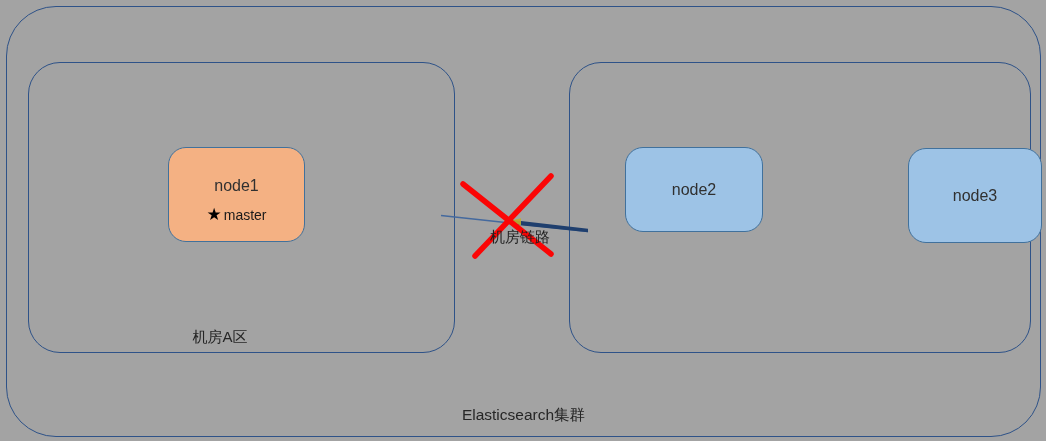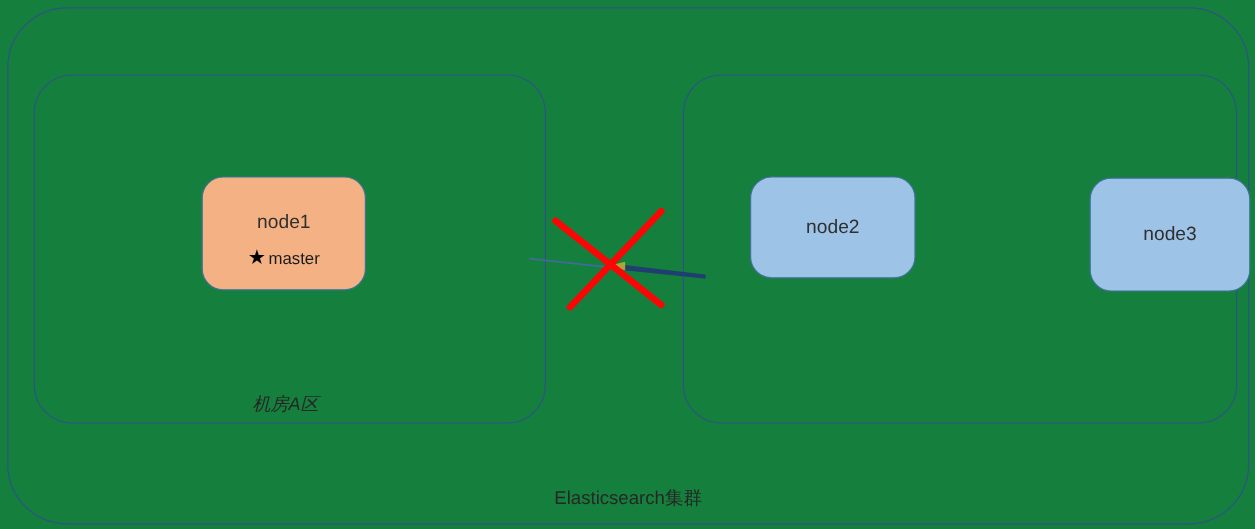--- a/index.html
+++ b/index.html
@@ -5,21 +5,21 @@
   html, body {
     margin: 0;
     padding: 0;
     background: #ffffff;
     font-family: "Liberation Sans", "DejaVu Sans", sans-serif;
   }
   .canvas {
     position: relative;
     width: 1046px;
     height: 441px;
-    background: #15803d;
+    background: #a3a3a3;
     overflow: hidden;
     color: var(--text, #262626);
   }
   .container {
     position: absolute;
     border: 1.4px solid var(--container-border, #2e5288);
     background: transparent;
     box-sizing: border-box;
   }
   .cluster-container {
@@ -80,21 +80,21 @@
     width: 134px; height: 95px;
     background: var(--node-fill, #9dc3e6);
   }
   .zone-label {
     position: absolute;
     top: 328px;
     font-size: 15px;
     text-align: center;
     color: var(--text, #262626);
   }
-  .zone-a-label { left: 38px; width: 400px; font-style: italic; }
+  .zone-a-label { left: 20px; width: 400px; }
   .zone-b-label { left: 569px; width: 452px; }
   .cluster-label {
     position: absolute;
     left: 6px; top: 405px;
     width: 1035px;
     text-align: center;
     font-size: 15.5px;
     color: var(--text, #262626);
   }
   .link-label {
@@ -145,18 +145,19 @@
     <polygon points="506,219.2 588,228.8 588,232.2 506,223.8" style="fill: var(--link-line-dark, #1f3f6e);"></polygon>
 
     <polygon points="505,222 521,218.2 521,225.2" style="fill: var(--arrowhead, #bfae2f); opacity: 0.9;"></polygon>
 
     <g style="stroke: var(--broken-x, #fb0505); stroke-width: 5.5; stroke-linecap: round;">
       <line x1="463" y1="184" x2="551" y2="254"></line>
       <line x1="475" y1="256" x2="551" y2="176"></line>
     </g>
   </svg>
 
+  <div class="link-label">机房链路</div>
 
   <div class="zone-label zone-a-label">机房A区</div>
 
   <div class="cluster-label">Elasticsearch集群</div>
 
 </div>
 
 </body></html>

